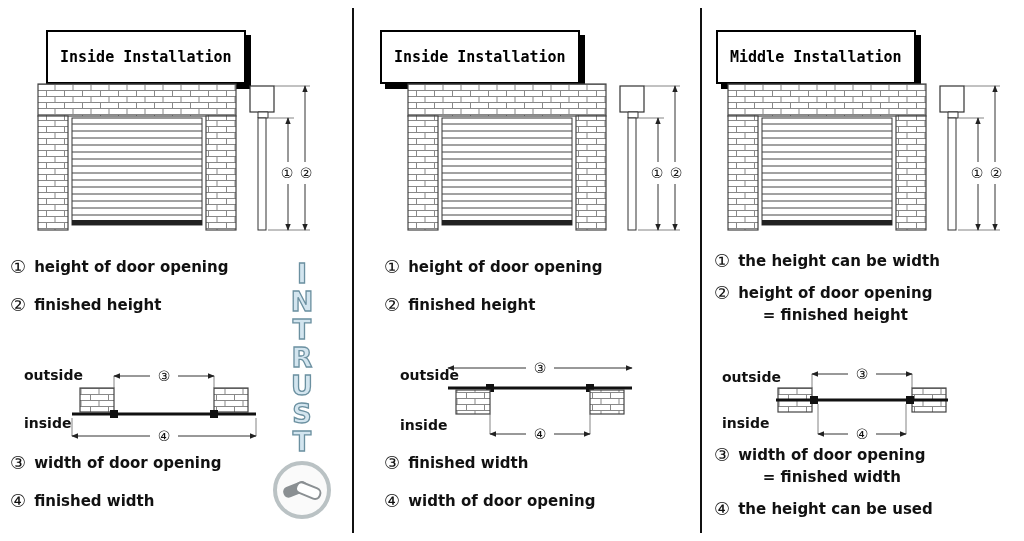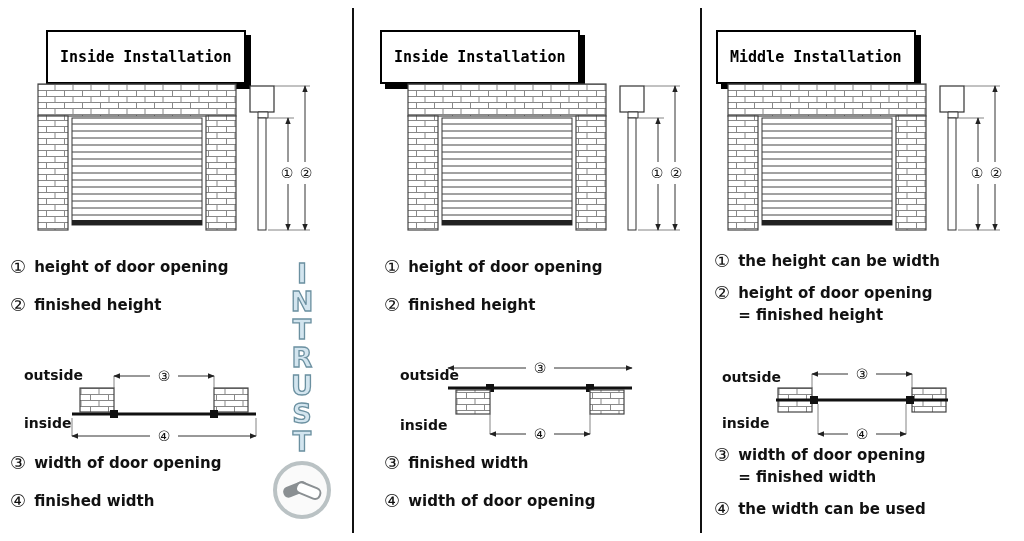--- a/index.html
+++ b/index.html
@@ -208,21 +208,21 @@
       </div>
       <div class="legend-item">
         <span class="num">④</span>
         <span class="txt">width of door opening</span>
       </div>
     </div>
   </div>
 
   <div class="divider" style="left:700px;"></div>
 
-  <div class="panel" style="left:702px; width:322px;">
+  <div class="panel" style="left:702px; width:322px;text-align:center;">
     <div class="title-box" style="left:14px; top:30px;">Middle Installation</div>
 
     <svg class="front-svg" style="left:16px; top:72px;" width="292" height="170" viewBox="0 0 292 170">
       <rect class="brick" x="10" y="12" width="198" height="32"></rect>
       <rect class="brick" x="10" y="44" width="30" height="114"></rect>
       <rect class="brick" x="178" y="44" width="30" height="114"></rect>
       <rect x="44" y="46" width="130" height="107" fill="#fff" stroke="#333"></rect>
       <path class="slats" d="M44 52H174M44 59H174M44 66H174M44 73H174M44 80H174M44 87H174M44 94H174M44 101H174M44 108H174M44 115H174M44 122H174M44 129H174M44 136H174M44 143H174"></path>
       <rect x="44" y="148" width="130" height="5" fill="#222"></rect>
       <g>
@@ -282,21 +282,21 @@
     </svg>
 
     <div class="legend tight" style="left:12px; top:444px;">
       <div class="legend-item">
         <span class="num">③</span>
         <span class="txt">width of door opening
 = finished width</span>
       </div>
       <div class="legend-item">
         <span class="num">④</span>
-        <span class="txt">the width can be used</span>
+        <span class="txt">the height can be used</span>
       </div>
     </div>
   </div>
 
   <div class="watermark" style="left:278px; top:260px; width:48px;">
     <span class="wletter">I</span>
     <span class="wletter">N</span>
     <span class="wletter">T</span>
     <span class="wletter">R</span>
     <span class="wletter">U</span>

